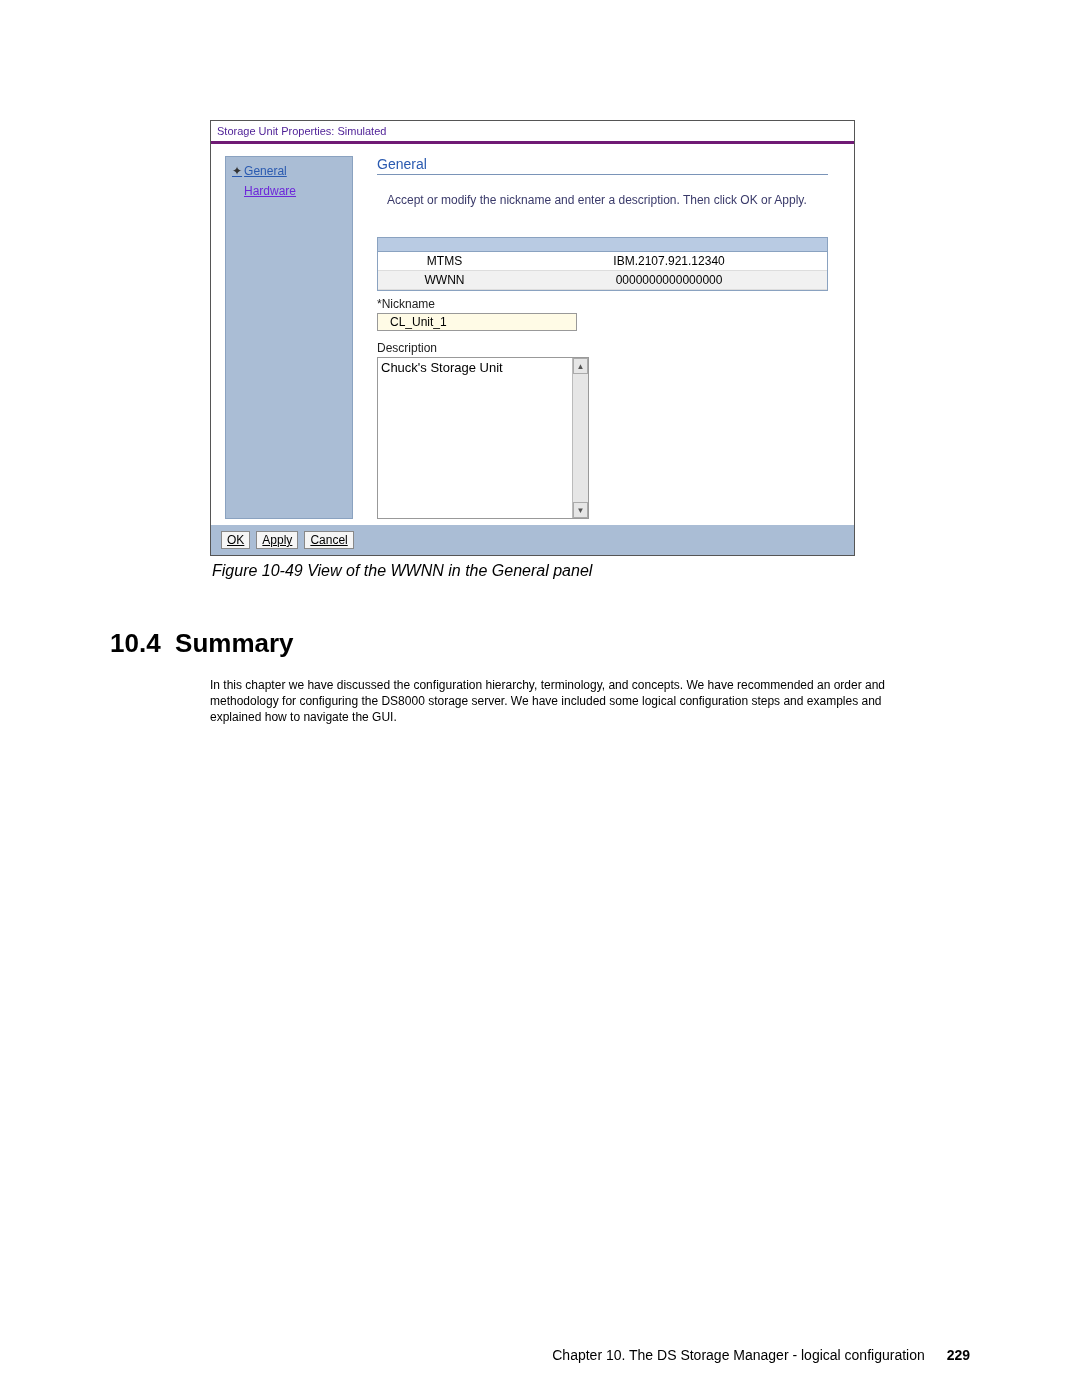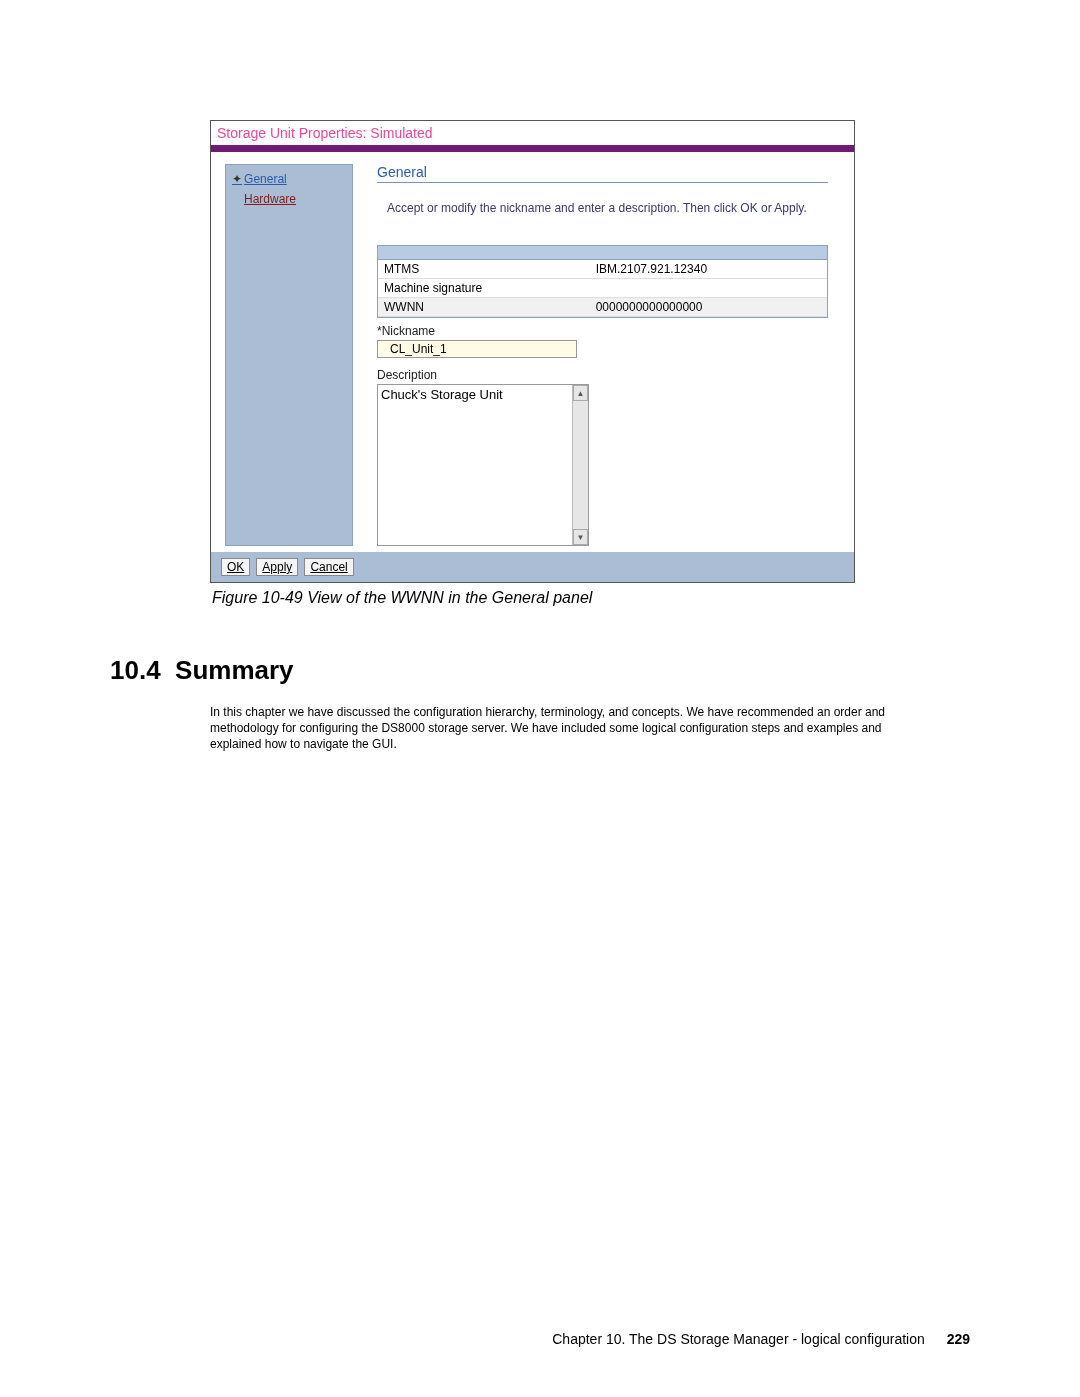--- a/index.html
+++ b/index.html
@@ -15,41 +15,41 @@
   }
   .screenshot {
     border: 1px solid #555;
     width: 645px;
     margin-left: 100px;
     font-size: 12px;
     font-family: Arial, sans-serif;
   }
   .ss-titlebar {
     background: #fff;
-    color: #ec4899;
-    font-size: 14px;
+    color: #4c1d95;
+    font-size: 11px;
     font-weight: 400;
     padding: 4px 6px;
-    border-bottom: 7px solid #701a75;
+    border-bottom: 3px solid #701a75;
   }
   .ss-body {
     display: flex;
     background: #fff;
     padding: 12px 14px 6px 14px;
     gap: 12px;
   }
   .ss-sidebar {
     width: 128px;
     background: #aabdd5;
     border: 1px solid #8aa2c0;
     padding: 4px 6px 0 6px;
     flex-shrink: 0;
   }
   .ss-sidebar a {
-    color: #7f1d1d;
+    color: #6d28d9;
     text-decoration: underline;
     display: block;
     line-height: 20px;
     font-size: 12px;
   }
   .ss-sidebar .selected {
     color: #2a5ab0;
   }
   .ss-sidebar .bullet {
     color: #333;
@@ -91,20 +91,21 @@
     text-align: left;
     font-weight: 400;
     padding: 3px 6px;
     background: #fff;
     border-right: 1px solid #ccc;
     border-bottom: 1px solid #bbb;
   }
   .ss-table td {
     padding: 2px 6px;
     border-bottom: 1px solid #ddd;
+    text-align: center;
   }
   .ss-table tr.alt td {
     background: #f1f1f1;
   }
   .ss-fields {
     margin-top: 6px;
   }
   .ss-label {
     font-size: 12px;
     margin-bottom: 2px;
@@ -180,21 +181,21 @@
     margin: 48px 0 18px 0;
   }
   .body-text {
     font-size: 12px;
     line-height: 1.35;
     margin-left: 100px;
     max-width: 720px;
   }
   .footer {
     position: absolute;
-    bottom: 50px;
+    bottom: 34px;
     right: 110px;
     font-size: 14px;
   }
   .footer .pnum {
     font-weight: bold;
     margin-left: 18px;
   }
 </style>
 </head>
 <body>
@@ -216,24 +217,20 @@
         <div class="ss-section-title">General</div>
         <div class="ss-instruction">Accept or modify the nickname and enter a description. Then click OK or Apply.</div>
 
         <div class="ss-table">
           <div class="ss-table-topband"></div>
           <table>
             <tbody>
             <tr>
               <td>MTMS</td>
               <td>IBM.2107.921.12340</td>
-            </tr>
-            <tr>
-              <td>Machine signature</td>
-              <td></td>
             </tr>
             <tr class="alt">
               <td>WWNN</td>
               <td>0000000000000000</td>
             </tr>
           </tbody>
             </table>
         </div>
 
         <div class="ss-fields">

